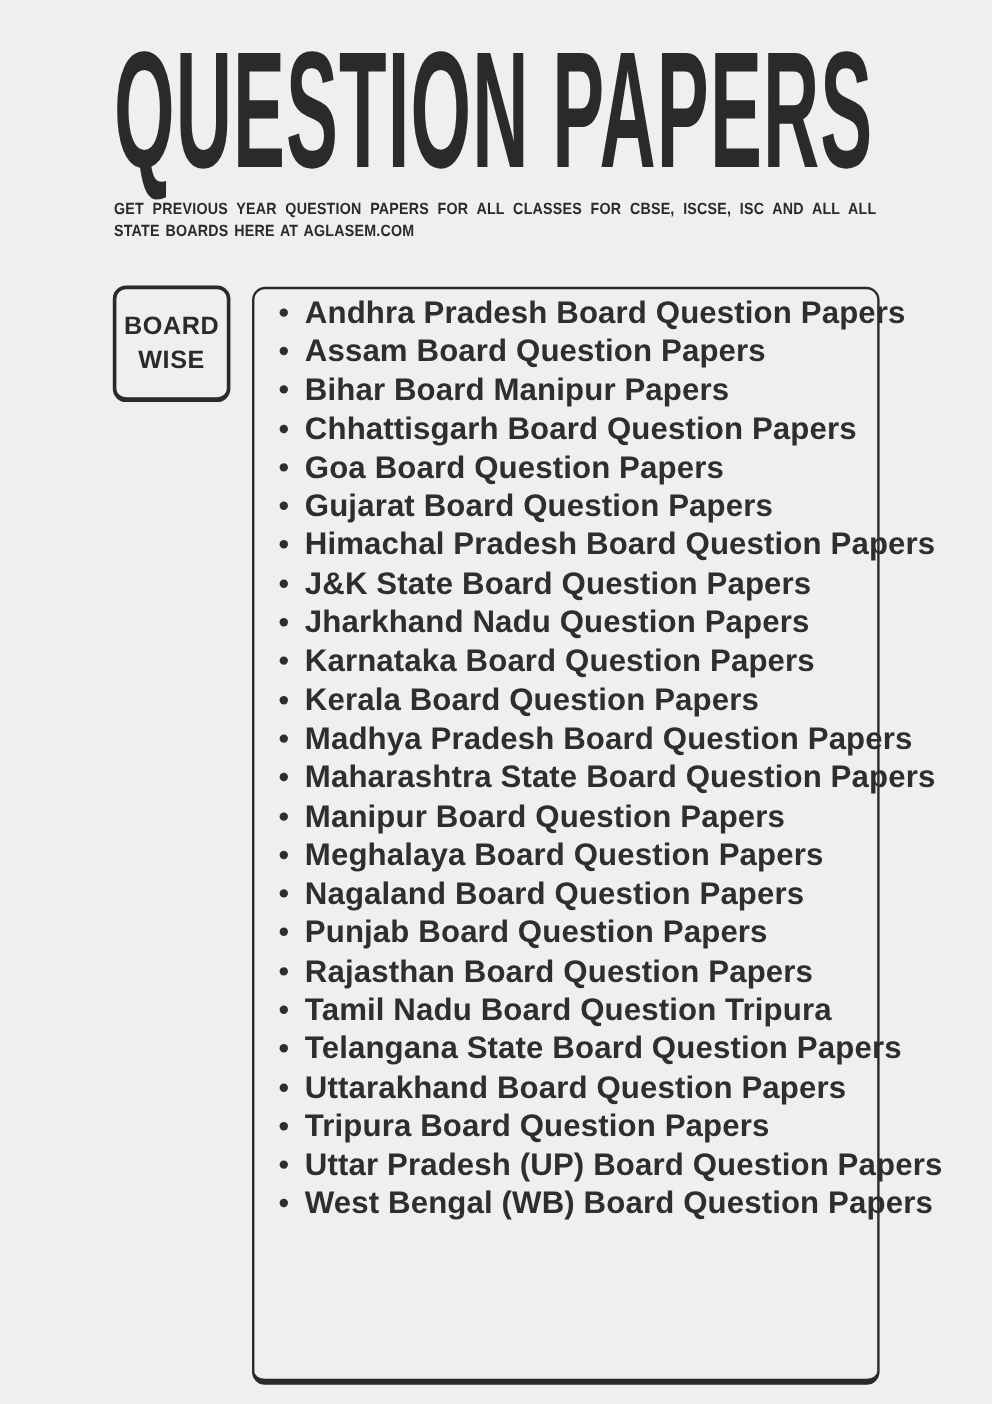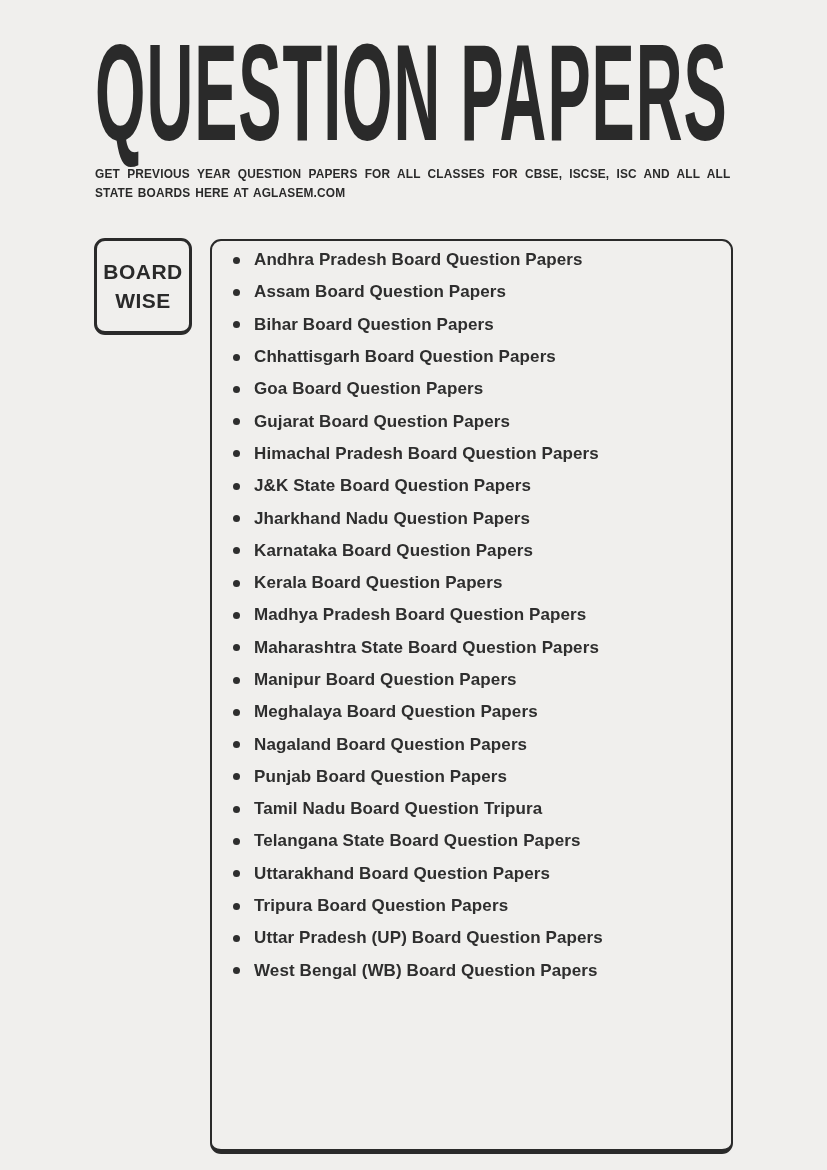--- a/index.html
+++ b/index.html
@@ -78,21 +78,21 @@
     margin: 0;
     padding: 3px 8px 0 0;
     list-style: none;
   }
   li.board-item {
     position: relative;
     height: 32.3px;
     padding-left: 42px;
     display: flex;
     align-items: center;
-    font-size: 17px;
+    font-size: 26px;
     font-weight: 700;
     letter-spacing: 0.1px;
     white-space: nowrap;
     color: var(--text, #2e2e2e);
     cursor: pointer;
   }
   li.board-item::before {
     content: "";
     position: absolute;
     left: 21px;
@@ -117,35 +117,36 @@
 
   <div class="board-tab">
     <span>BOARD</span>
     <span>WISE</span>
   </div>
 
   <div class="list-panel">
     <ul class="board-list">
         <li class="board-item">Andhra Pradesh Board Question Papers</li>
         <li class="board-item">Assam Board Question Papers</li>
-        <li class="board-item">Bihar Board Question Papers</li>
+        <li class="board-item">Bihar Board Manipur Papers</li>
         <li class="board-item">Chhattisgarh Board Question Papers</li>
         <li class="board-item">Goa Board Question Papers</li>
         <li class="board-item">Gujarat Board Question Papers</li>
         <li class="board-item">Himachal Pradesh Board Question Papers</li>
         <li class="board-item">J&amp;K State Board Question Papers</li>
         <li class="board-item">Jharkhand Nadu Question Papers</li>
         <li class="board-item">Karnataka Board Question Papers</li>
         <li class="board-item">Kerala Board Question Papers</li>
         <li class="board-item">Madhya Pradesh Board Question Papers</li>
         <li class="board-item">Maharashtra State Board Question Papers</li>
         <li class="board-item">Manipur Board Question Papers</li>
         <li class="board-item">Meghalaya Board Question Papers</li>
         <li class="board-item">Nagaland Board Question Papers</li>
         <li class="board-item">Punjab Board Question Papers</li>
+        <li class="board-item">Rajasthan Board Question Papers</li>
         <li class="board-item">Tamil Nadu Board Question Tripura</li>
         <li class="board-item">Telangana State Board Question Papers</li>
         <li class="board-item">Uttarakhand Board Question Papers</li>
         <li class="board-item">Tripura Board Question Papers</li>
         <li class="board-item">Uttar Pradesh (UP) Board Question Papers</li>
         <li class="board-item">West Bengal (WB) Board Question Papers</li>
       </ul>
   </div>
 </div>
 

